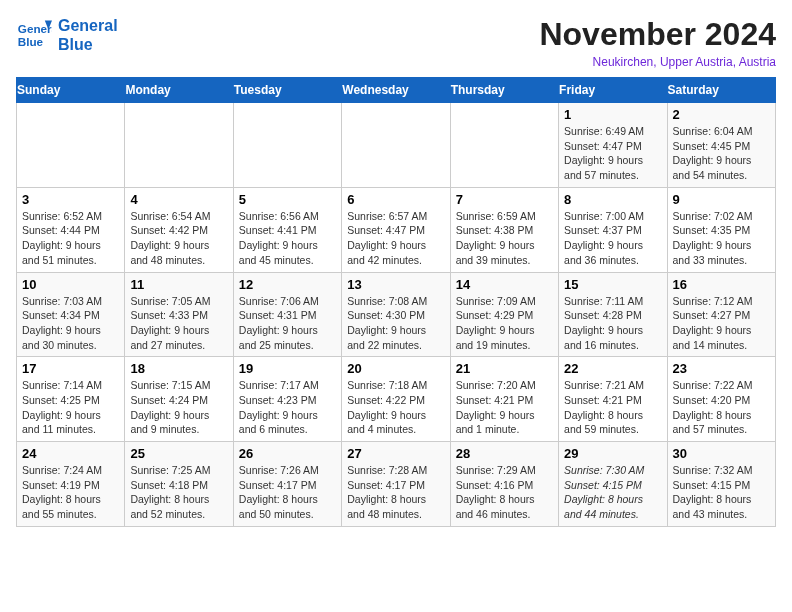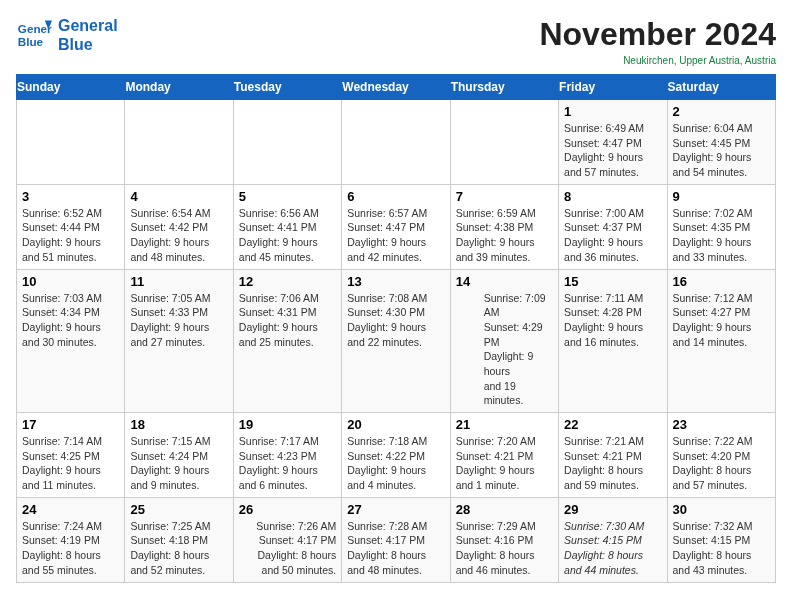--- a/index.html
+++ b/index.html
@@ -26,22 +26,22 @@
       height: 36px;
     }
     .title-area { text-align: right; }
     .month-title {
       font-size: 32px;
       font-weight: bold;
       color: #222;
       text-align: right;
     }
     .location {
-      font-size: 10px;
-      color: #15803d;
+      font-size: 12px;
+      color: #6d28d9;
       margin-top: 2px;
     }
     table {
       width: 100%;
       border-collapse: collapse;
       font-size: 11px;
     }
     thead tr th {
       background: #1565c0;
       color: #fff;
@@ -205,21 +205,21 @@
         </td>
         <td>
           <span class="day-num">13</span>
           <div class="day-info" style="white-space: pre-line;">Sunrise: 7:08 AM
 Sunset: 4:30 PM
 Daylight: 9 hours
 and 22 minutes.</div>
         </td>
         <td>
           <span class="day-num">14</span>
-          <div class="day-info" style="white-space: pre-line; margin-left: 28px;">Sunrise: 7:09 AM
+          <div class="day-info" style="white-space: pre-line;">Sunrise: 7:09 AM
 Sunset: 4:29 PM
 Daylight: 9 hours
 and 19 minutes.</div>
         </td>
         <td>
           <span class="day-num">15</span>
           <div class="day-info" style="white-space: pre-line;">Sunrise: 7:11 AM
 Sunset: 4:28 PM
 Daylight: 9 hours
 and 16 minutes.</div>
@@ -293,21 +293,21 @@
         </td>
         <td>
           <span class="day-num">25</span>
           <div class="day-info" style="white-space: pre-line;">Sunrise: 7:25 AM
 Sunset: 4:18 PM
 Daylight: 8 hours
 and 52 minutes.</div>
         </td>
         <td>
           <span class="day-num">26</span>
-          <div class="day-info" style="white-space: pre-line; text-align: right;">Sunrise: 7:26 AM
+          <div class="day-info" style="white-space: pre-line;">Sunrise: 7:26 AM
 Sunset: 4:17 PM
 Daylight: 8 hours
 and 50 minutes.</div>
         </td>
         <td>
           <span class="day-num">27</span>
           <div class="day-info" style="white-space: pre-line;">Sunrise: 7:28 AM
 Sunset: 4:17 PM
 Daylight: 8 hours
 and 48 minutes.</div>

